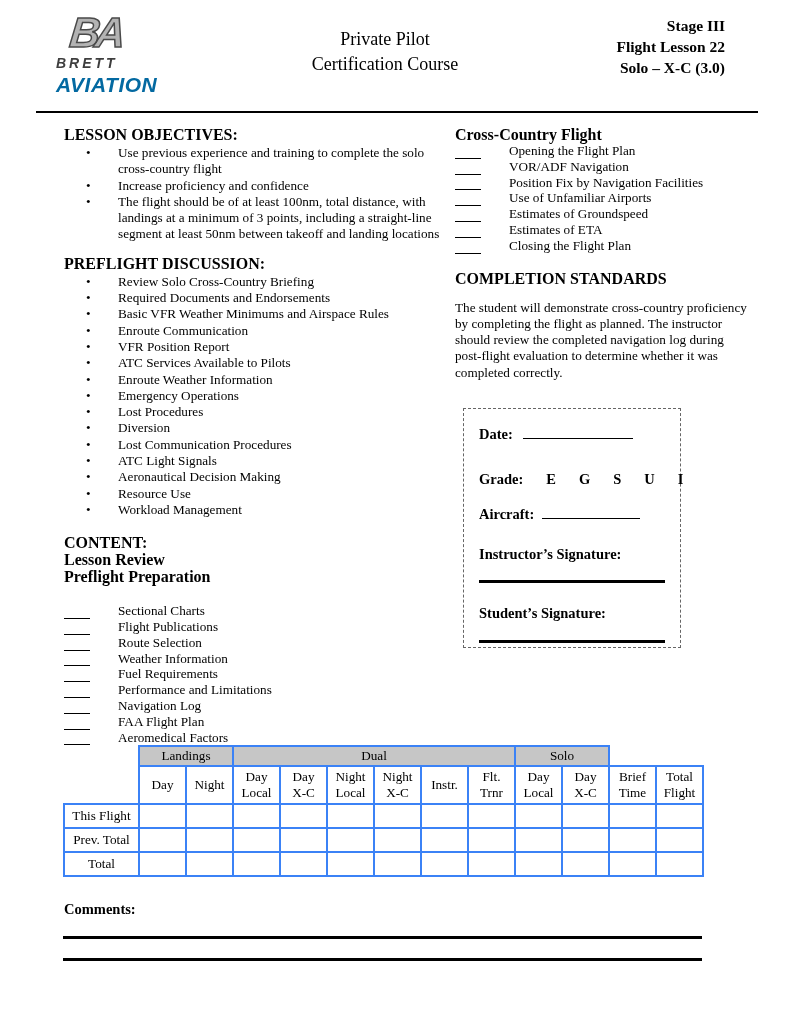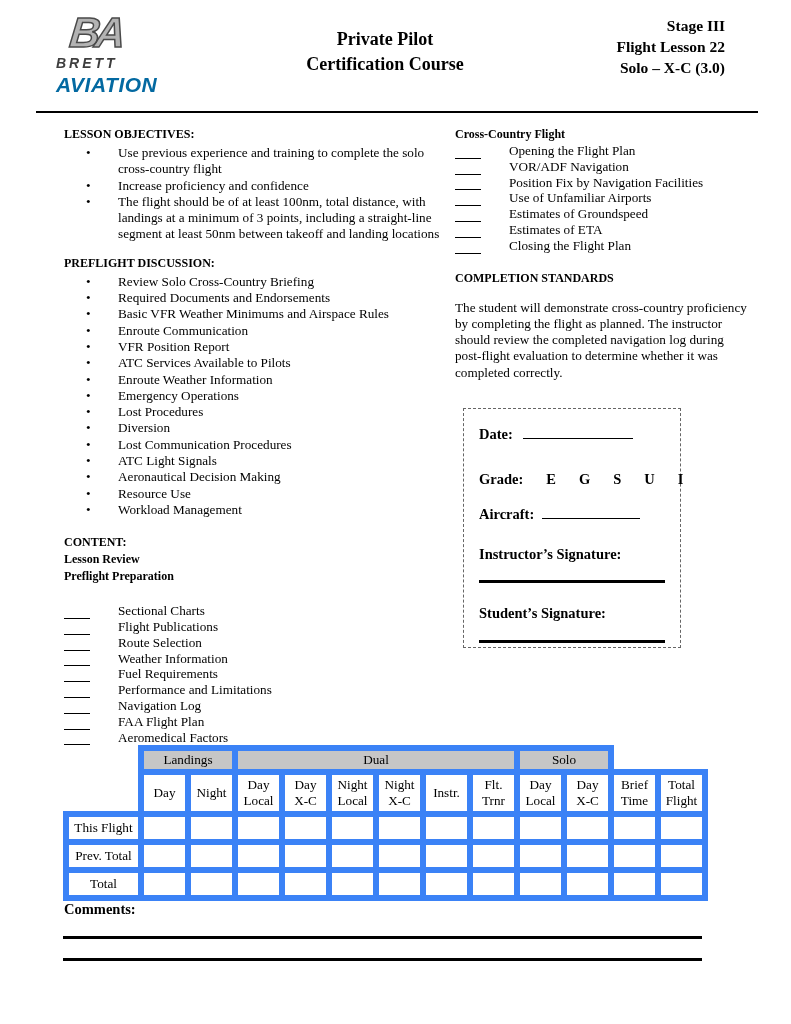--- a/index.html
+++ b/index.html
@@ -24,32 +24,32 @@
     font-weight:bold; font-style:italic;
     font-size:14px; line-height:22px; letter-spacing:3px; color:#3e3e3e;
   }
   .logo-aviation {
     font-family:"Liberation Sans", sans-serif;
     font-weight:bold; font-style:italic;
     font-size:21px; line-height:22px; letter-spacing:0.5px; color:#0369a1;
   }
   .title-block {
     position:absolute; left:245px; top:27px; width:280px;
-    text-align:center; font-weight:bold; font-size:18px; line-height:25px;
+    text-align:center; font-weight:normal; font-size:18px; line-height:25px;
   }
   .stage-block {
     position:absolute; right:66px; top:15px; width:220px;
     text-align:right; font-weight:bold; font-size:15.5px; line-height:21px;
   }
   .header-rule { position:absolute; left:36px; top:111px; width:722px; height:2px; background:#000; }
 
   
   .col-left  { position:absolute; left:64px;  top:126px; width:392px; font-size:13.2px; }
   .col-right { position:absolute; left:455px; top:126px; width:300px; font-size:13.2px; }
-  .sec-h { font-weight:bold; font-size:12px; line-height:17px; }
+  .sec-h { font-weight:bold; font-size:16px; line-height:17px; }
   .mt12 { margin-top:12px; } .mt16 { margin-top:16px; } .mt18 { margin-top:18px; }
 
   .bullets { margin-top:2px; }
   .b-row  { display:flex; line-height:16.3px; }
   .b-glyph { flex:none; width:54px; padding-left:22px; box-sizing:border-box; }
   .b-text { flex:1; }
 
   .blank-row { display:flex; align-items:flex-end; height:15.8px; }
   .blank { flex:none; width:26px; height:12px; border-bottom:1.3px solid #000; }
   .blank-label { margin-left:28px; line-height:15.8px; }
@@ -71,21 +71,21 @@
   .gb-aircraft { margin-top:15px; }
   .gb-label { margin-top:20px; line-height:20px; }
   .sig-line { margin-top:16px; width:186px; height:3px; background:#000; }
   .sig-line.student { margin-top:17px; }
 
   
   .flight-table {
     position:absolute; left:63px; top:745px;
     border-collapse:collapse; table-layout:fixed; font-size:13.2px;
   }
-  .flight-table td { border:6px solid #3b82f6; text-align:center; padding:0; overflow:hidden; }
+  .flight-table td { border:2px solid #3b82f6; text-align:center; padding:0; overflow:hidden; }
   .flight-table td.nb { border:none; background:transparent; }
   .gh-cell { background:#c6c6c6; height:18px; }
   .th-cell { height:36px; white-space:pre-line; line-height:16px; }
   .data-row td { height:22px; }
 
   
   .comments-label { position:absolute; left:64px; top:901px; font-weight:bold; font-size:14.5px; }
   .comment-line { position:absolute; left:63px; width:639px; height:3px; background:#000; }
   .comment-line.l1 { top:936px; }
   .comment-line.l2 { top:958px; }

